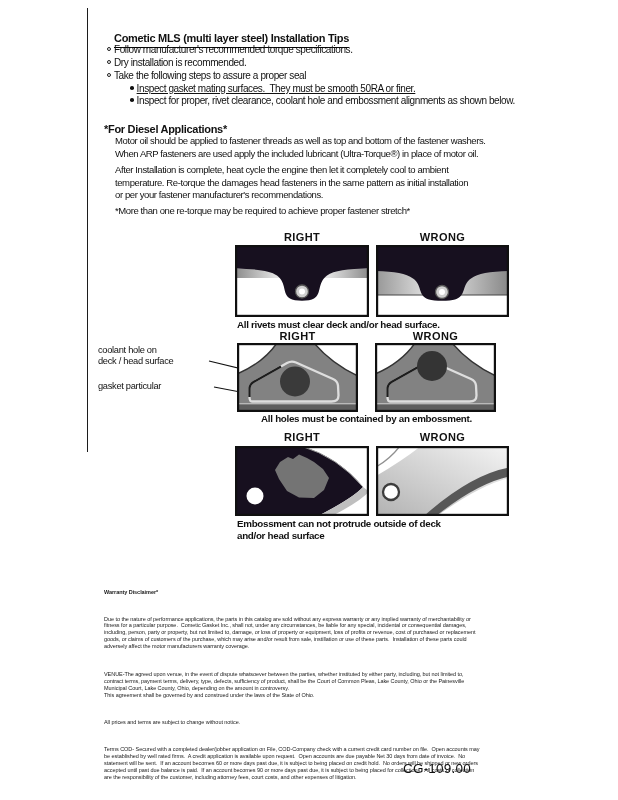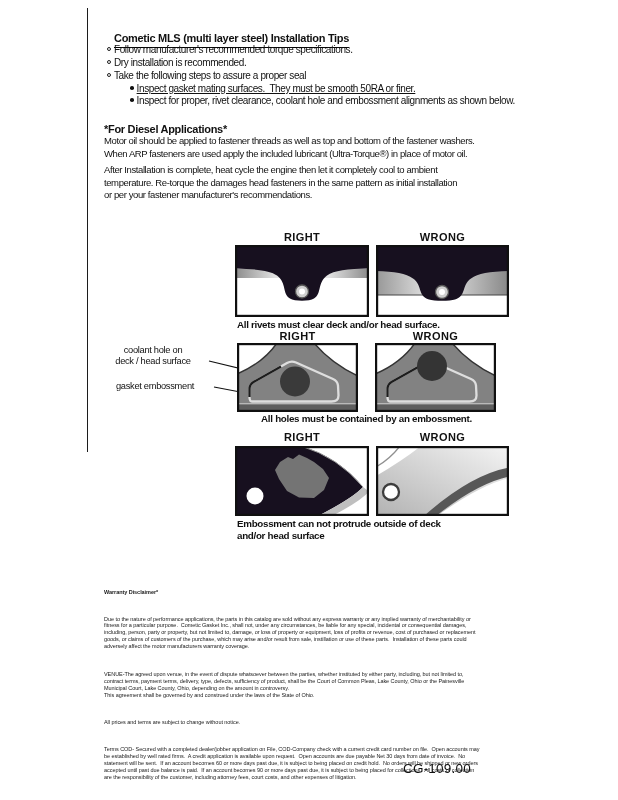--- a/index.html
+++ b/index.html
@@ -13,24 +13,24 @@
   .title {
     left:114px; top:32px; font-size:11px; font-weight:bold; letter-spacing:-0.3px;
     border-bottom:1.5px solid #000; padding-bottom:2.5px; white-space:pre;
   }
   .bullet-row { font-size:10px; letter-spacing:-0.4px; white-space:pre; }
   .o-marker { display:inline-block; width:4px; height:4px; border:1px solid #222;
     border-radius:50%; margin-right:3px; vertical-align:2px; }
   .d-marker { display:inline-block; width:3.6px; height:3.6px; background:#111;
     border-radius:50%; margin-right:3px; vertical-align:2px; }
   .h2 { font-size:11px; font-weight:bold; letter-spacing:-0.3px; white-space:pre; }
-  .para { font-size:9.5px; letter-spacing:-0.4px; line-height:12.6px; white-space:pre; }
+  .para { font-size:9.5px; letter-spacing:-0.4px; line-height:12.6px; white-space:pre;margin-left:11px; }
   .rw-label { font-size:11px; font-weight:bold; letter-spacing:0.4px; text-align:center; white-space:pre; }
   .caption { font-size:9.8px; font-weight:bold; letter-spacing:-0.3px; line-height:12px; white-space:pre; }
-  .anno { font-size:9.3px; letter-spacing:-0.3px; line-height:11.3px; text-align:center; white-space:pre; }
+  .anno { font-size:9.3px; letter-spacing:-0.3px; line-height:11.3px; text-align:left; white-space:pre; }
   .diagram-box svg { display:block; }
   .warranty {
     left:104px; top:575px; width:842px; transform:scale(0.5); transform-origin:0 0;
     font-size:11px; line-height:13.9px; letter-spacing:-0.1px; white-space:pre; color:#1a1a1a;
   }
   .warranty .w-head { font-weight:bold; margin-bottom:11px; }
   .warranty p { margin-bottom:13px; }
   .page-num { left:403px; top:761px; font-size:13.5px; letter-spacing:0.2px; white-space:pre; }
 </style>
 </head>
@@ -47,20 +47,21 @@
   <div class="abs bullet-row" style="left:107px; top:70px;"><span class="o-marker"></span><span>Take the following steps to assure a proper seal</span></div>
   <div class="abs bullet-row" style="left:130px; top:83px;text-decoration:underline;"><span class="d-marker"></span><span>Inspect gasket mating surfaces.  They must be smooth 50RA or finer.</span></div>
   <div class="abs bullet-row" style="left:130px; top:95px;"><span class="d-marker"></span><span>Inspect for proper, rivet clearance, coolant hole and embossment alignments as shown below.</span></div>
 
   <div class="abs h2" style="left:104px; top:123px;">*For Diesel Applications*</div>
   <div class="abs para" style="left:104px; top:135px;">Motor oil should be applied to fastener threads as well as top and bottom of the fastener washers.
 When ARP fasteners are used apply the included lubricant (Ultra-Torque®) in place of motor oil.</div>
   <div class="abs para" style="left:104px; top:164px;">After Installation is complete, heat cycle the engine then let it completely cool to ambient
 temperature. Re-torque the damages head fasteners in the same pattern as initial installation
 or per your fastener manufacturer's recommendations.</div>
+  <div class="abs para" style="left:104px; top:205px;">*More than one re-torque may be required to achieve proper fastener stretch*</div>
 
   <div class="abs rw-label" style="left:235px; top:231px; width:134px;">RIGHT</div>
   <div class="abs rw-label" style="left:376px; top:231px; width:133px;">WRONG</div>
 
   <div class="abs diagram-box" style="left:235px; top:245px;">
     <svg width="134" height="72" viewBox="0 0 134 72">
       <defs>
         <linearGradient id="dg1" x1="0" y1="0" x2="1" y2="0">
           <stop offset="0" stop-color="#8f8f8f"></stop>
             <stop offset="0.3" stop-color="#e4e4e4"></stop>
@@ -95,21 +96,21 @@
       <rect x="1.1" y="1.1" width="130.8" height="69.8" fill="none" stroke="#101010" stroke-width="2.2"></rect>
     </svg>
   </div>
   <div class="abs caption" style="left:237px; top:319px;">All rivets must clear deck and/or head surface.</div>
 
   <div class="abs rw-label" style="left:237px; top:330px; width:121px;">RIGHT</div>
   <div class="abs rw-label" style="left:375px; top:330px; width:121px;">WRONG</div>
 
   <div class="abs anno" style="left:98px; top:345px; width:110px;">coolant hole on
 deck / head surface</div>
-  <div class="abs anno" style="left:98px; top:381px; width:114px;">gasket embossment</div>
+  <div class="abs anno" style="left:98px; top:381px; width:114px;">gasket particular</div>
   <svg class="abs" style="left:200px; top:340px;" width="110" height="70" viewBox="0 0 110 70">
     <line x1="9" y1="21" x2="92" y2="41" stroke="#111" stroke-width="1.1"></line>
     <line x1="14" y1="47" x2="61" y2="56" stroke="#111" stroke-width="1.1"></line>
   </svg>
 
   <div class="abs diagram-box" style="left:237px; top:343px;">
     <svg width="121" height="69" viewBox="0 0 121 69">
       <rect width="121" height="69" fill="#828282"></rect>
       <path d="M0,0 L40,0 Q26,20 0,31 Z" fill="#ffffff" stroke="#333" stroke-width="1.4"></path>
       <path d="M77,0 L121,0 L121,33 Q95,21 77,0 Z" fill="#ffffff" stroke="#333" stroke-width="1.4"></path>

